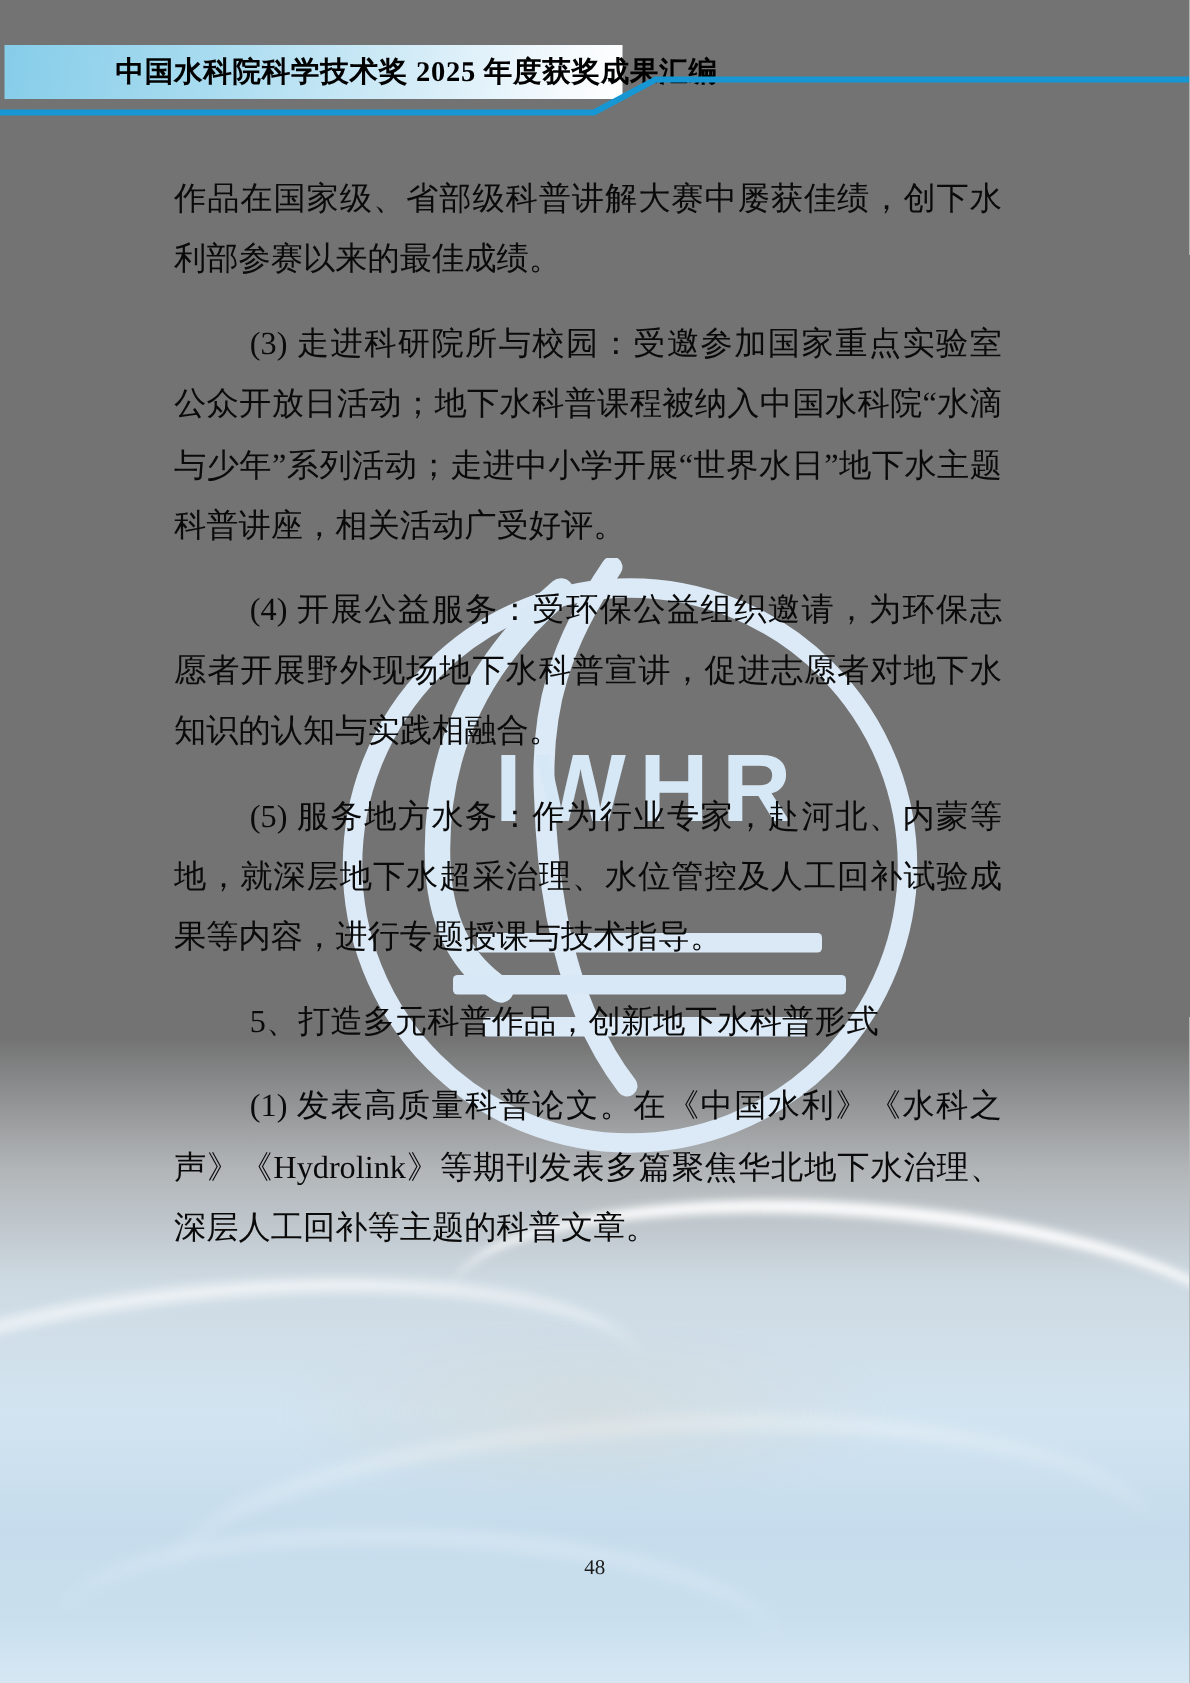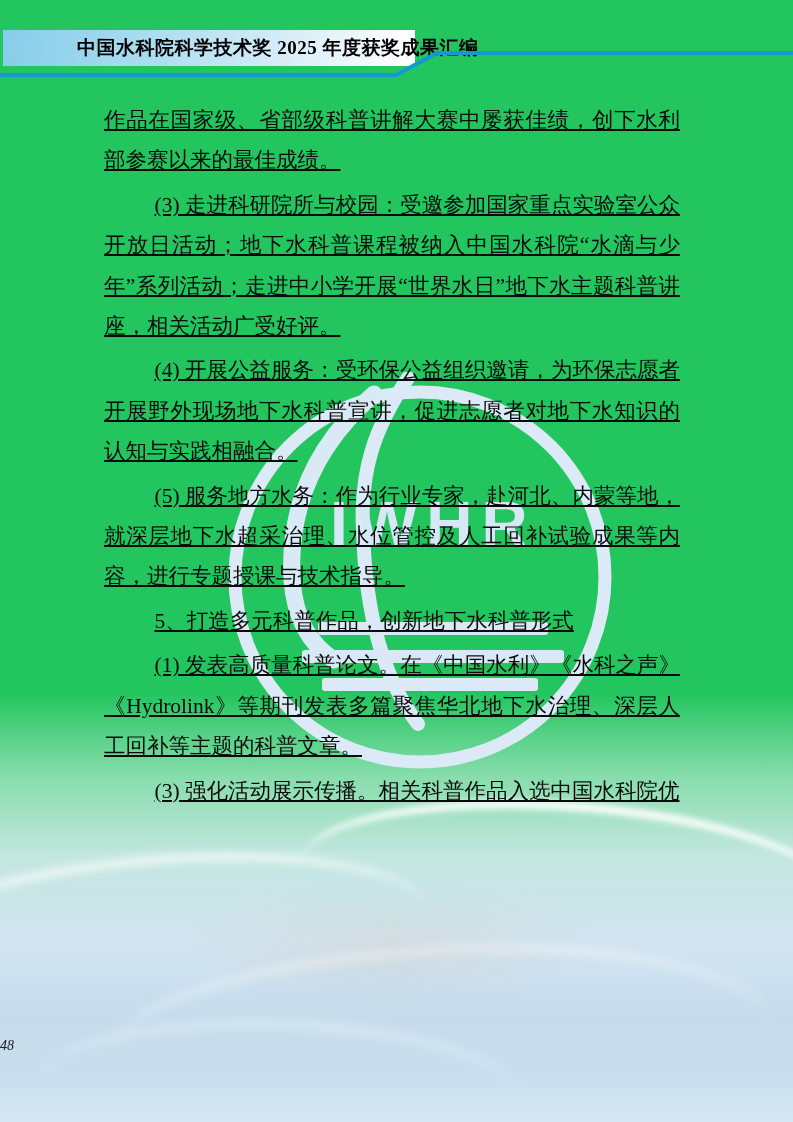--- a/index.html
+++ b/index.html
@@ -1,20 +1,20 @@
 <!DOCTYPE html>
 <html><head>
 <meta charset="utf-8">
 <style>
   html,body{margin:0;padding:0;background:#e8e8e8;}
   .page{
     position:relative;
     width:793px;height:1122px;
     margin:0 auto;
-    background:#22c55e;
+    background:#737373;
     overflow:hidden;
     font-family:"Liberation Serif","DejaVu Serif",serif;
   }
 
   
   .header-band{
     position:absolute;left:3px;top:30px;width:412px;height:36px;
     background:linear-gradient(100deg,#86cde9 0%,#aadcf0 35%,#d9eef8 70%,#f7fbfe 92%,#ffffff 100%);
     display:flex;align-items:center;
   }
@@ -51,27 +51,27 @@
   .tint{position:absolute;left:180px;top:190px;width:420px;height:120px;border-radius:50%;
     background:radial-gradient(ellipse at center,rgba(213,196,168,.22) 0%,rgba(213,196,168,0) 70%);
     filter:blur(6px);}
 
   
   .body-text{
     position:absolute;left:100px;top:96px;width:584px;z-index:2;
     font-size:21.5px;line-height:40.4px;color:#0a0a0a;
     text-align:justify;
   }
-  .body-text p{margin:4px;padding:0;text-decoration:underline;}
+  .body-text p{margin:16px;padding:0;}
   .body-text p.ind{text-indent:2.35em;}
 
   
   .page-number{
     position:absolute;left:0;top:1038px;width:100%;z-index:3;
-    font-size:14px;color:#1a1a1a;font-style:italic;
+    text-align:center;font-size:14px;color:#1a1a1a;
   }
 </style>
 </head>
 <body>
 
 <div class="page">
 
   <div class="header-band">
     <span class="header-title">中国水科院科学技术奖 2025 年度获奖成果汇编</span>
   </div>
@@ -98,18 +98,17 @@
     <div class="tint"></div>
   </div>
 
   <main class="body-text">
       <p>作品在国家级、省部级科普讲解大赛中屡获佳绩，创下水利部参赛以来的最佳成绩。</p>
       <p class="ind">(3) 走进科研院所与校园：受邀参加国家重点实验室公众开放日活动；地下水科普课程被纳入中国水科院“水滴与少年”系列活动；走进中小学开展“世界水日”地下水主题科普讲座，相关活动广受好评。</p>
       <p class="ind">(4) 开展公益服务：受环保公益组织邀请，为环保志愿者开展野外现场地下水科普宣讲，促进志愿者对地下水知识的认知与实践相融合。</p>
       <p class="ind">(5) 服务地方水务：作为行业专家，赴河北、内蒙等地，就深层地下水超采治理、水位管控及人工回补试验成果等内容，进行专题授课与技术指导。</p>
       <p class="ind">5、打造多元科普作品，创新地下水科普形式</p>
       <p class="ind">(1) 发表高质量科普论文。在《中国水利》《水科之声》《Hydrolink》等期刊发表多篇聚焦华北地下水治理、深层人工回补等主题的科普文章。</p>
-      <p class="ind">(3) 强化活动展示传播。相关科普作品入选中国水科院优</p>
     </main>
 
   <div class="page-number">48</div>
 
 </div>
 
 </body></html>

